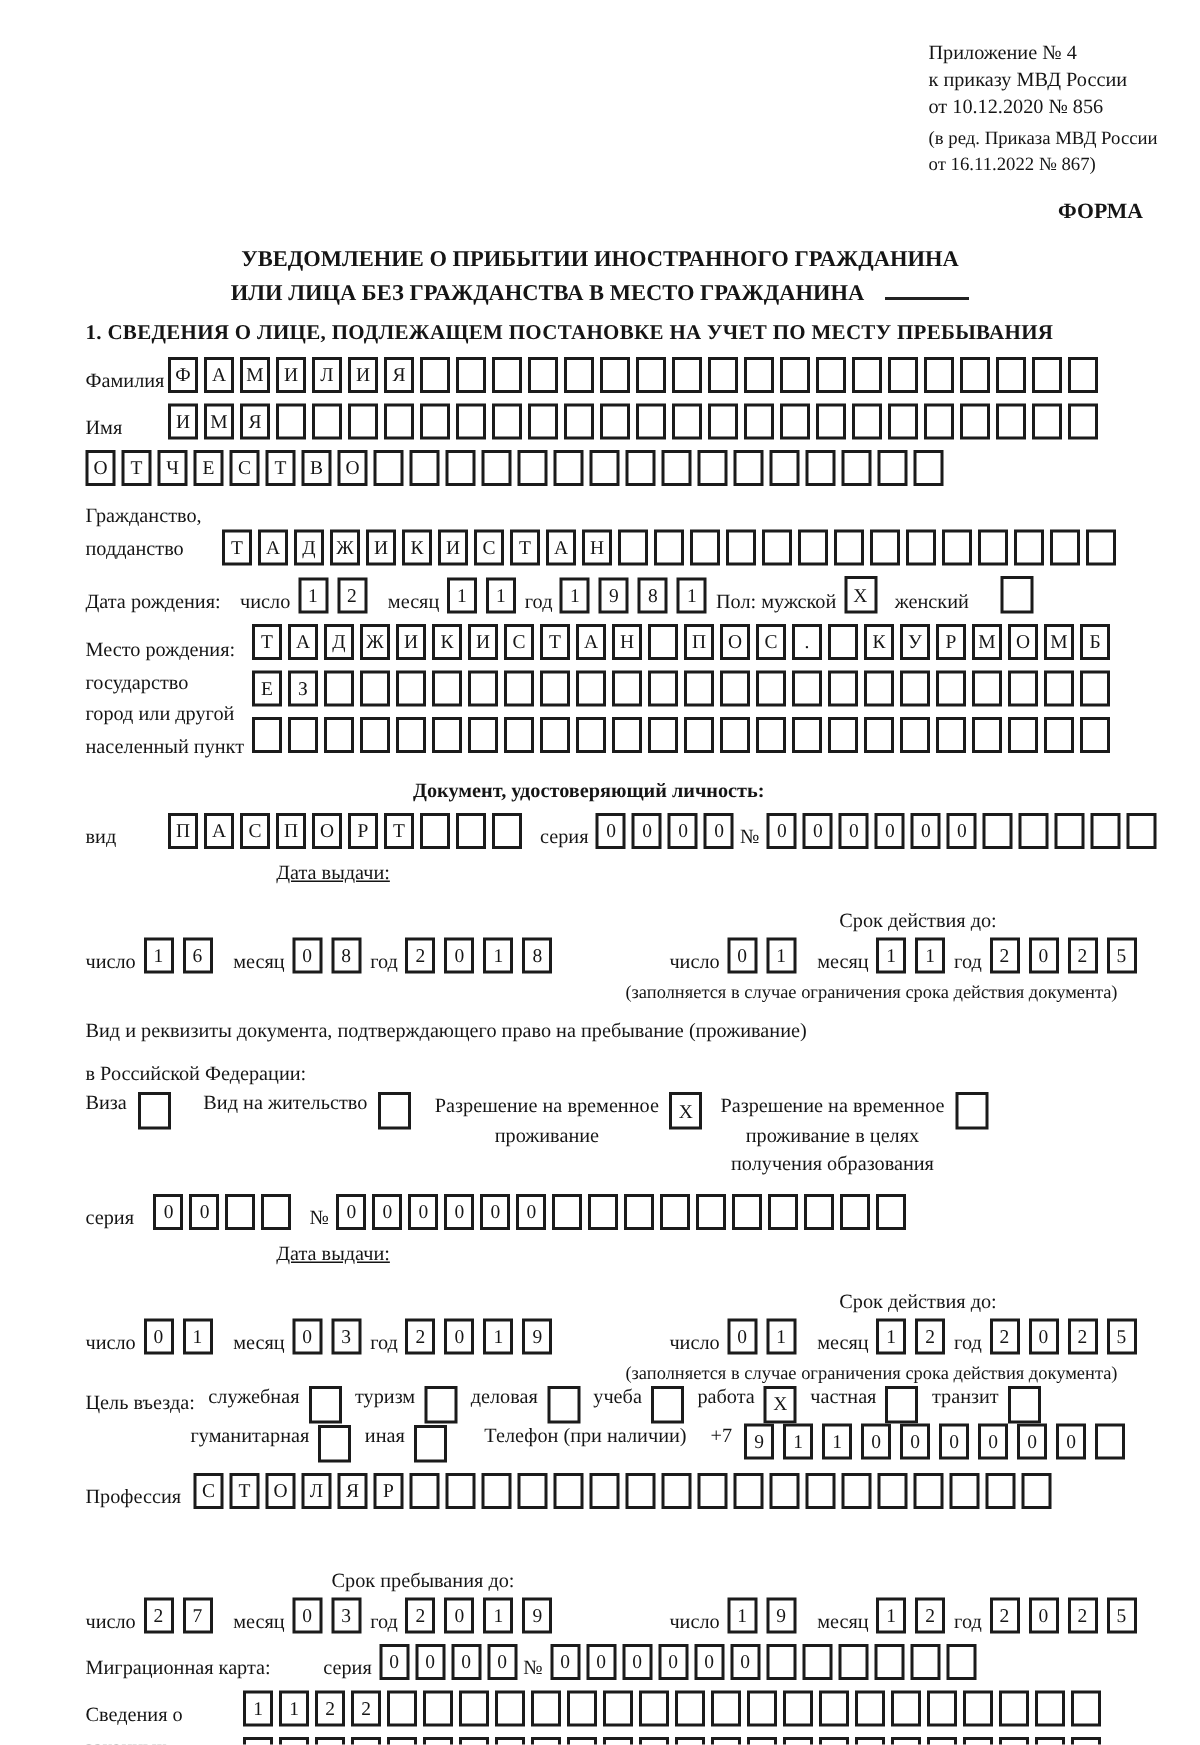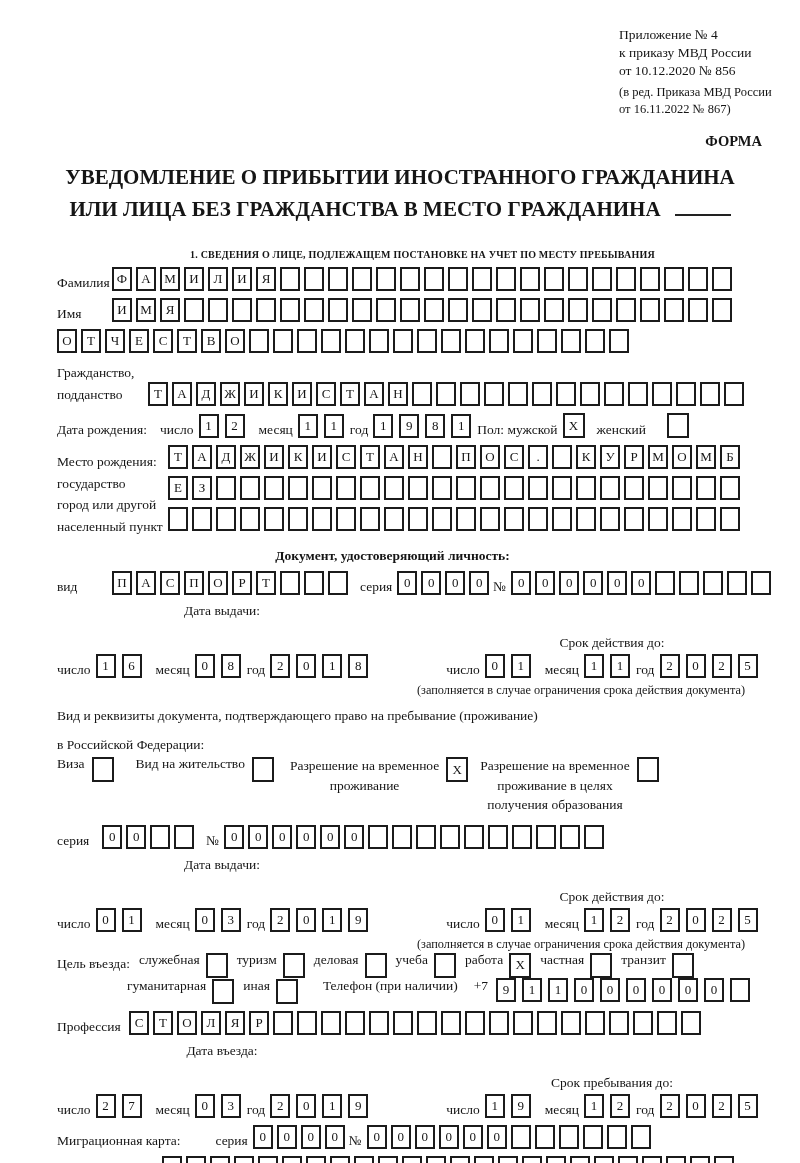--- a/index.html
+++ b/index.html
@@ -11,26 +11,26 @@
   }
   .page { padding: 26px 12px 16px 57px; }
 
   
   .appendix { margin-left: 562px; width: 228px; line-height: 1.32; }
   .appendix .rev { font-size: 12.5px; }
   .appendix .rev-first { margin-top: 5px; }
   .forma { text-align: right; margin-right: 26px; margin-top: 16px;
            font-weight: bold; font-size: 14.5px; }
 
-  .title { text-align: center; font-weight: bold; font-size: 21px;
+  .title { text-align: center; font-weight: bold; font-size: 15px;
            line-height: 1.5; margin-top: 12px; margin-right: 45px; }
   .blank-line { display: inline-block; width: 56px; border-bottom: 2px solid #222;
                 margin-left: 14px; height: 0.9em; }
 
-  .sec-head { font-weight: bold; font-size: 10px; margin-top: 24px; letter-spacing: 0.2px; text-align: center; }
+  .sec-head { font-weight: bold; font-size: 14px; margin-top: 8px; letter-spacing: 0.2px; }
 
   .row { display: flex; align-items: flex-end; margin-top: 7px; flex-wrap: nowrap; }
   .lbl { flex: none; padding-top: 4px; }
   .lblcol { flex: none; line-height: 1.62; padding-top: 2px; }
   .w55 { width: 55px; } .w72 { width: 72px; } .w91 { width: 91px; }
   .w105 { width: 105px; } .w108 { width: 108px; } .w111 { width: 111px; }
 
   .cells { display: flex; flex-wrap: nowrap; }
   .cell { flex: none; width: 20px; height: 24px; border: 2px solid #1b1b1b;
           margin-right: 4px; display: inline-flex; align-items: center;
@@ -38,21 +38,21 @@
   .gap .cell { margin-right: 6px; }
   .stack > .cells { margin-bottom: 7px; }
 
   .cb { flex: none; display: inline-flex; width: 22px; height: 25px;
         border: 2px solid #1b1b1b; align-items: center; justify-content: center;
         font-size: 13px; background: #fff; }
 
   .doc-head { text-align: center; font-weight: bold; margin-top: 10px; margin-right: 60px; }
 
   .date-heads { display: flex; margin-top: 8px; }
-  .dh1 { width: 330px; text-align: center; }
+  .dh1 { width: 330px; text-align: center; text-decoration: underline; }
   .dh2 { width: 330px; text-align: center; margin-left: 60px; margin-top: 32px; }
   .date-row { margin-top: 3px; }
   .dl { flex: none; padding-top: 4px; margin-right: 5px; }
   .ml8 { margin-left: 8px; } .ml12 { margin-left: 12px; } .ml16 { margin-left: 16px; }
   .ml22 { margin-left: 22px; } .ml30 { margin-left: 30px; } .ml70 { margin-left: 70px; }
   .dspacer { flex: none; width: 72px; }
 
   .note { text-align: right; margin-right: 43px; font-size: 12.3px; margin-top: 5px; }
   .intro { margin-top: 8px; line-height: 1.55; }
 
@@ -567,21 +567,20 @@
         <span class="cell"></span>
         <span class="cell"></span>
         <span class="cell"></span>
         <span class="cell"></span>
         <span class="cell"></span>
         <span class="cell"></span>
       </div>
   </div>
 
   <div class="date-heads">
-    <span class="dh1">Дата въезда:</span>
     <span class="dh2">Срок пребывания до:</span>
   </div>
   <div class="row date-row">
     <span class="dl">число</span>
     <span class="cells gap">
         <span class="cell">2</span>
         <span class="cell">7</span>
       </span>
     <span class="dl ml8">месяц</span>
     <span class="cells gap">

